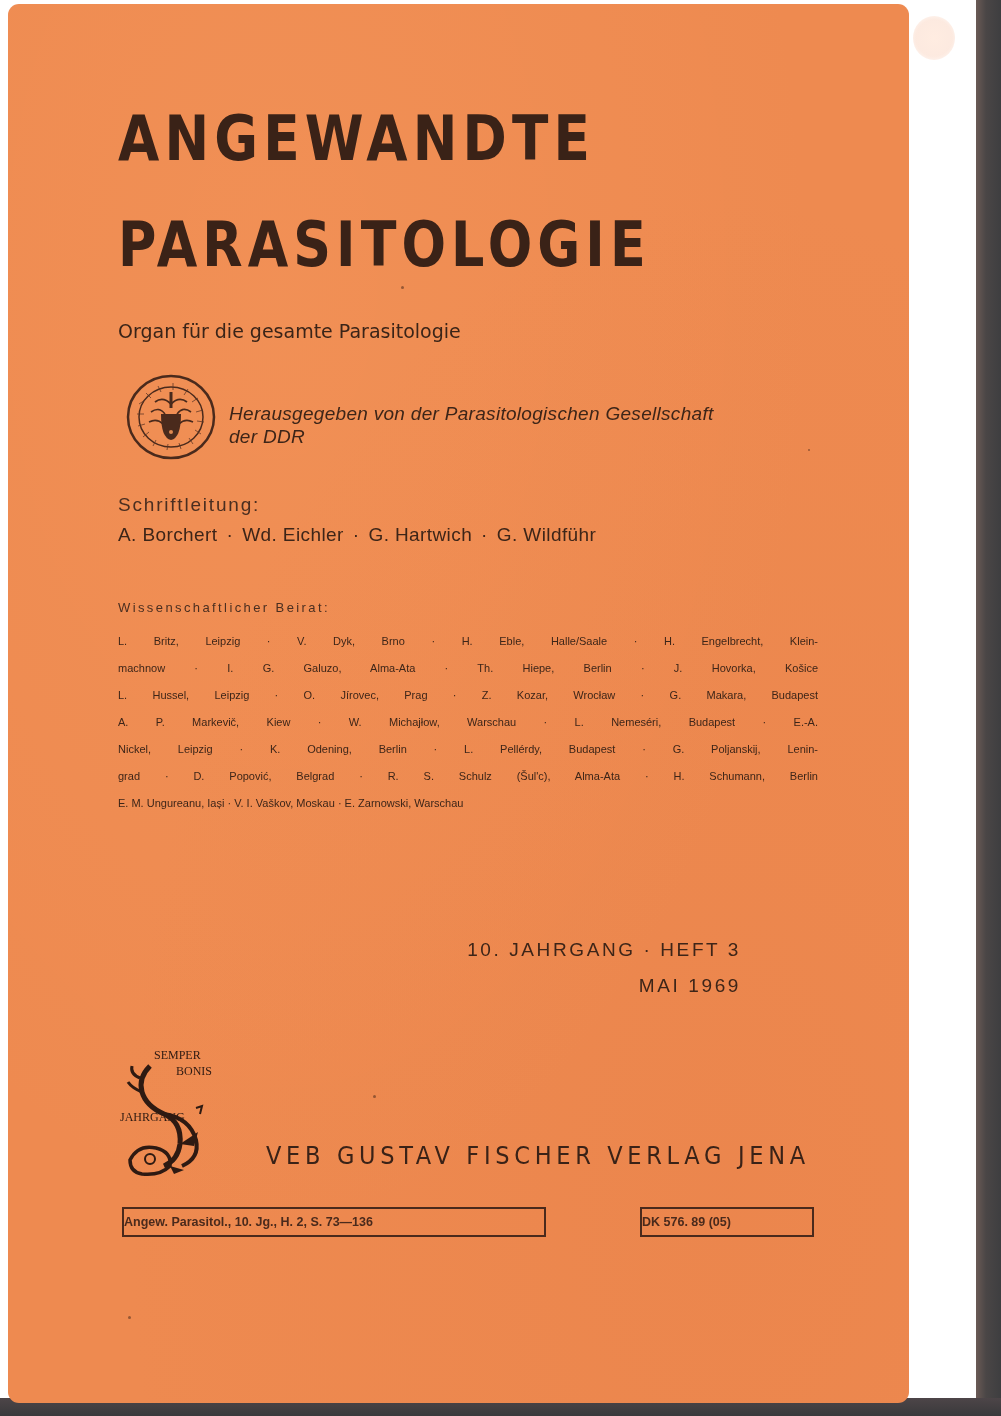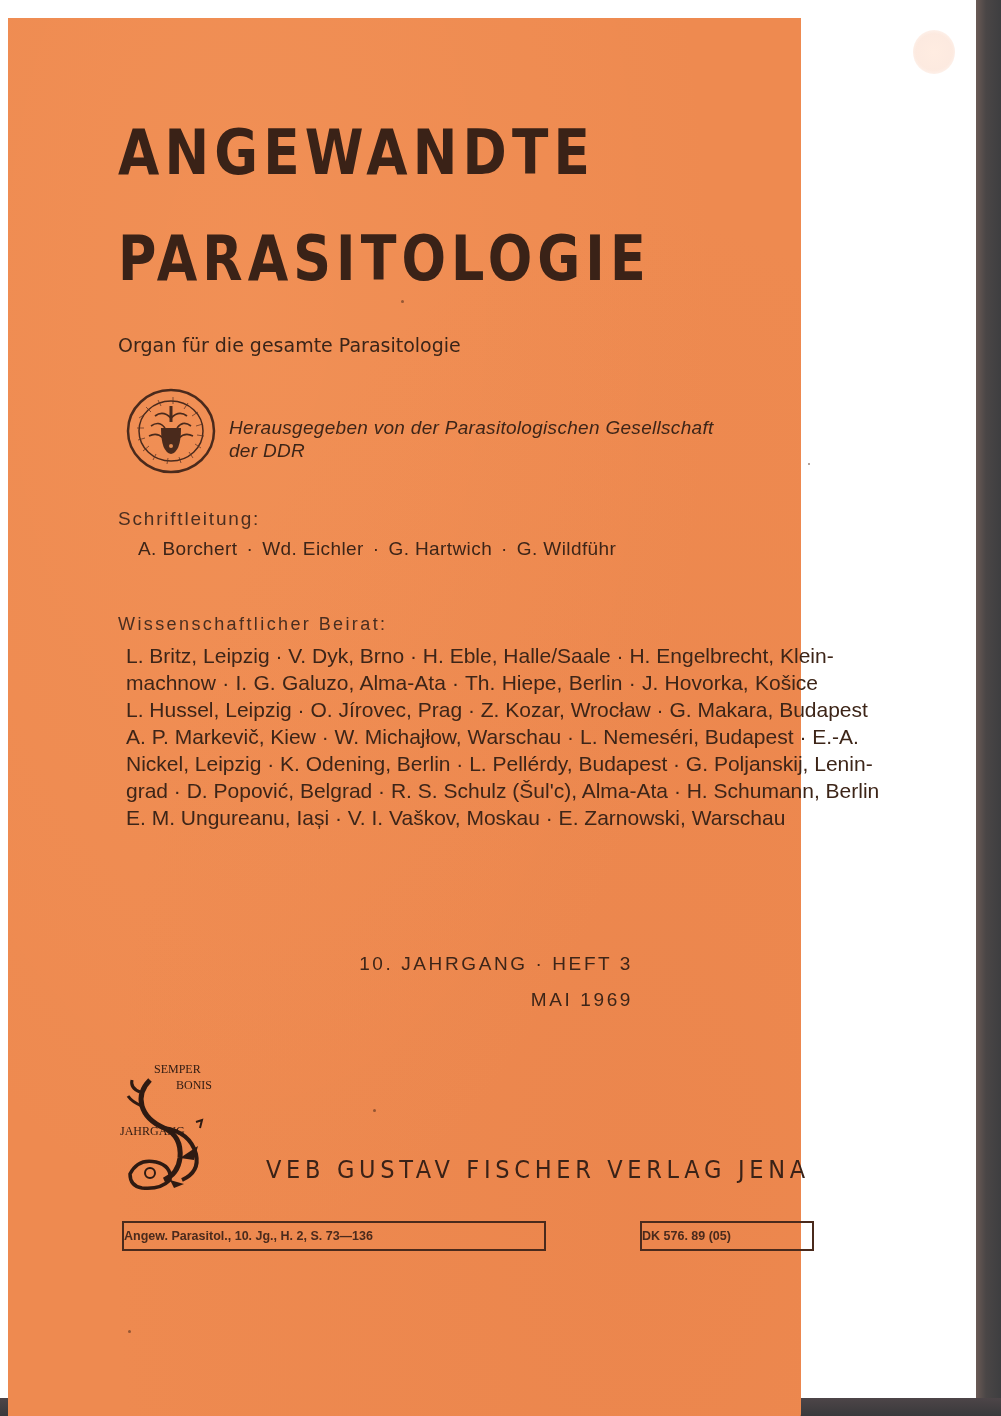--- a/index.html
+++ b/index.html
@@ -11,27 +11,28 @@
   }
   .backdrop-right {
     position: absolute; left: 976px; top: 0; width: 25px; height: 1416px;
     background: linear-gradient(to right, #6a5a55, #4a4646 40%, #3e3e40);
   }
   .backdrop-bottom {
     position: absolute; left: 0; top: 1398px; width: 1001px; height: 18px;
     background: linear-gradient(to bottom, #4d4548, #39393b);
   }
   .cover {
-    position: absolute; left: 8px; top: 18px; width: 793px; height: 1399px;
+    position: absolute; left: 8px; top: 4px; width: 901px; height: 1399px;
     background: #ee8a50;
     background-image:
       radial-gradient(ellipse at 30% 20%, rgba(255,170,110,0.18), rgba(0,0,0,0) 60%),
       radial-gradient(ellipse at 80% 85%, rgba(220,110,60,0.15), rgba(0,0,0,0) 60%);
     border-bottom-right-radius: 3px;
     color: #3a2418;
+    border-radius: 11px;
   }
   .stain {
     position: absolute; left: 905px; top: 12px; width: 42px; height: 44px;
     border-radius: 50%;
     background: radial-gradient(circle, rgba(255,230,215,0.75), rgba(245,170,130,0.25) 60%, rgba(238,138,80,0));
   }
   .title {
     position: absolute; left: 110px;
     font-family: "DejaVu Sans", sans-serif;
     font-weight: bold;
@@ -54,36 +55,35 @@
     font-size: 19px; line-height: 23px; color: #3d2518;
     letter-spacing: 0.3px;
     font-style: italic;
   }
   .editors-label {
     position: absolute; left: 110px; top: 490px;
     font-size: 19px; letter-spacing: 1.8px; color: #4a2e20;
   }
   .editors {
     position: absolute; left: 110px; top: 520px;
-    font-size: 19px; color: #3d2518; white-space: nowrap; letter-spacing: 0.4px; margin-left: 20px;
+    font-size: 19px; color: #3d2518; white-space: nowrap; letter-spacing: 0.4px;
   }
   .editors .sep { margin: 0 9px; }
   .board-label {
     position: absolute; left: 110px; top: 596px;
-    font-size: 18px; letter-spacing: 2.4px; color: #4a2e20;
+    font-size: 13px; letter-spacing: 2.4px; color: #4a2e20;
   }
   .board {
     position: absolute; left: 110px; top: 624px; width: 700px;
   }
   .board-line {
-    font-size: 21px; line-height: 27px; height: 27px;
+    font-size: 11px; line-height: 27px; height: 27px;
     color: #3d2518; white-space: nowrap;
     text-align: justify; text-align-last: justify;
     transform-origin: left top;
-    margin-left: 8px;
   }
   .board-line.last { text-align-last: left; }
   .issue {
     position: absolute; right: 168px; top: 928px; text-align: right;
     font-size: 19px; letter-spacing: 2.6px; color: #3d2518; line-height: 36px;
   }
   .logo {
     position: absolute; left: 112px; top: 1044px; width: 110px; height: 130px;
   }
   .logo-text {

